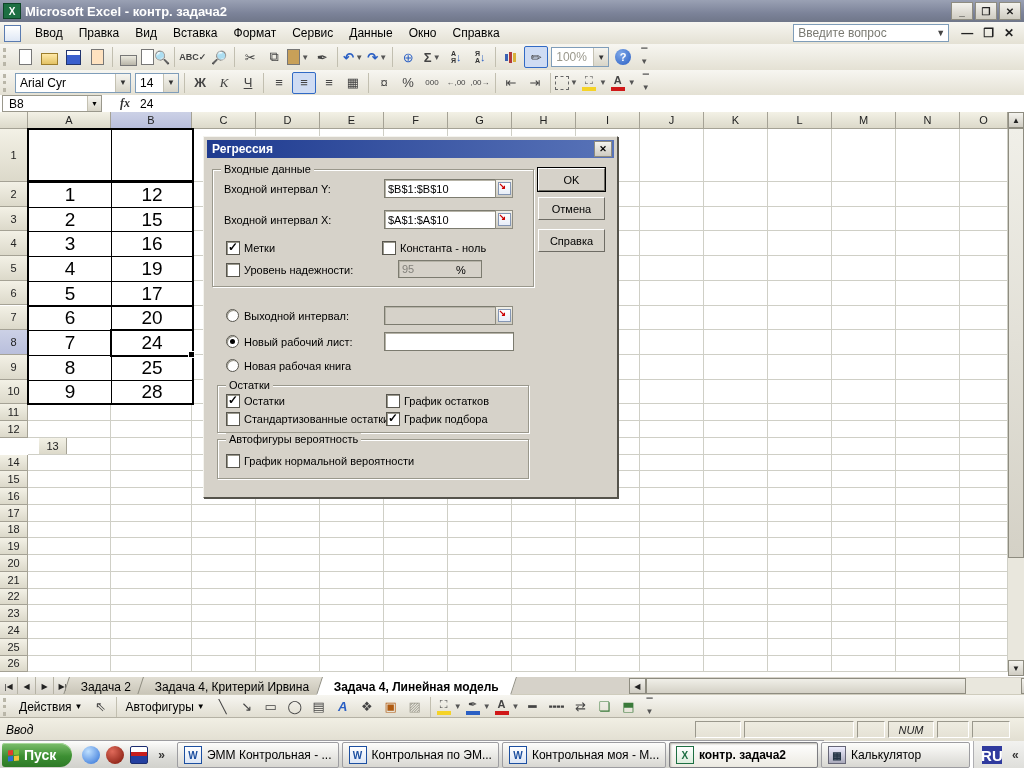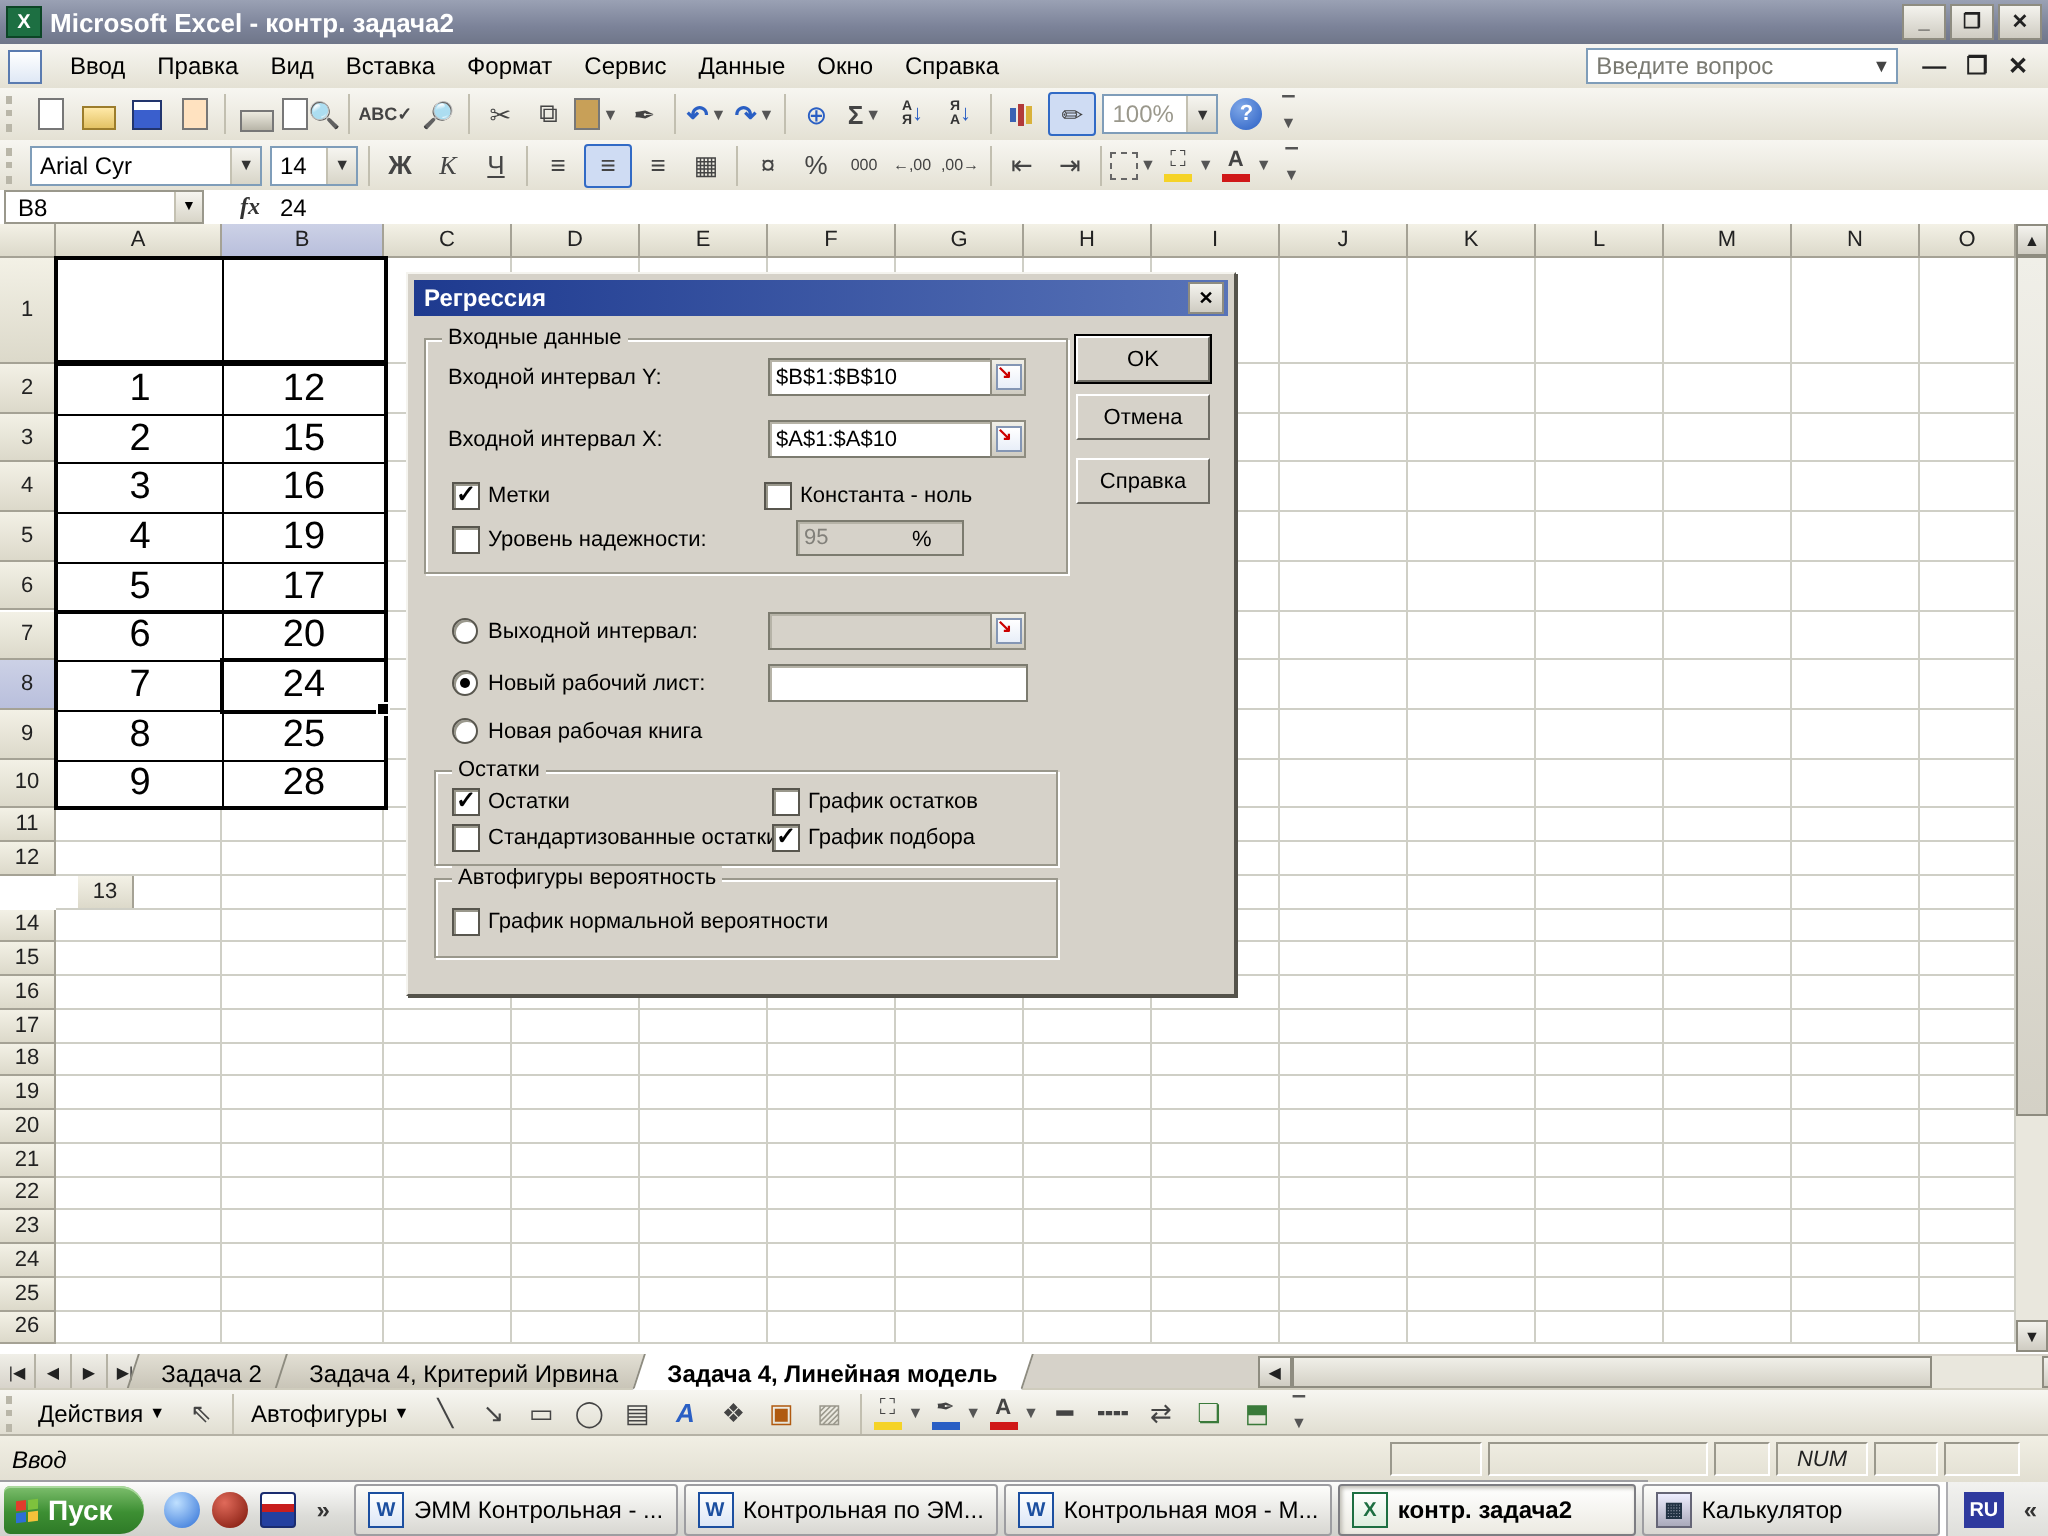--- a/index.html
+++ b/index.html
@@ -168,21 +168,21 @@
     background:linear-gradient(#fdfdfb,#d8d7d2);border:1px solid #9d9da1;border-radius:2px;font-size:12px;
     white-space:nowrap;overflow:hidden;}
   .taskbtn.active{background:linear-gradient(#ffffff,#eceae2);border-color:#7d7d82;box-shadow:inset 1px 1px 2px #b9b7ae;font-weight:bold;}
   .appglyph{width:16px;height:16px;display:inline-flex;align-items:center;justify-content:center;
     font-size:10px;font-weight:bold;color:#fff;flex:none;}
   .appglyph.word{background:linear-gradient(#fff,#dce6f6);color:#1c4fa0;border:1px solid #1c4fa0;}
   .appglyph.excel{background:linear-gradient(#fff,#ddeede);color:#1d6f42;border:1px solid #1d6f42;}
   .appglyph.calc{background:linear-gradient(#eef,#aab);color:#234;border:1px solid #667;}
   #tray{margin-left:auto;display:flex;align-items:center;height:100%;padding:0 6px 0 8px;gap:6px;
     border-left:1px solid #aeaeb2;background:linear-gradient(#f2f2f0,#dededa);}
-  #langbox{width:20px;height:18px;background:#2f3a9e;color:#fff;font-size:10px;font-weight:bold;
+  #langbox{width:20px;height:18px;background:#2f3a9e;color:#fff;font-size:15px;font-weight:bold;
     display:flex;align-items:center;justify-content:center;}
 </style>
 </head>
 <body>
 
 <div id="screen">
 
   <div id="titlebar">
     <span class="appicon">X</span>
     <span>Microsoft Excel - контр. задача2</span>

